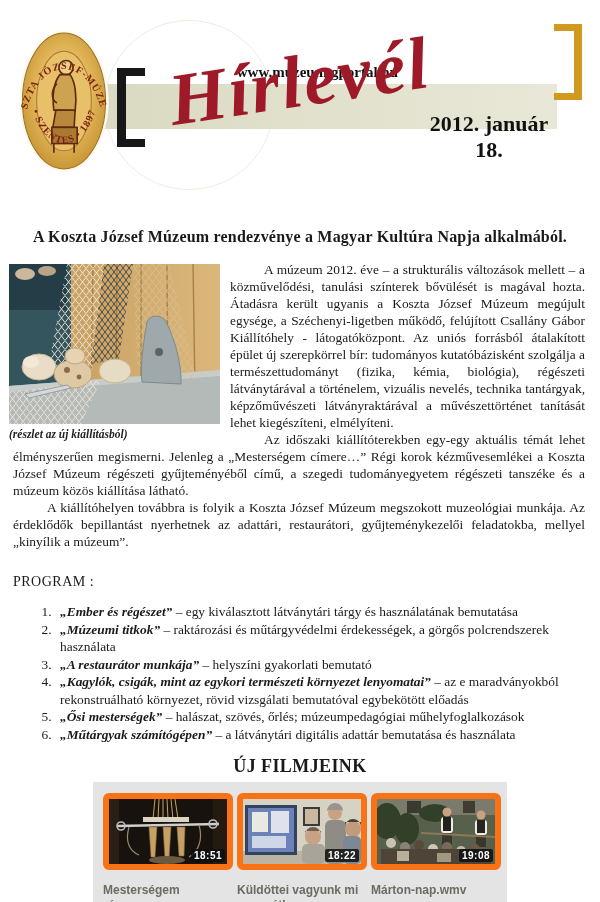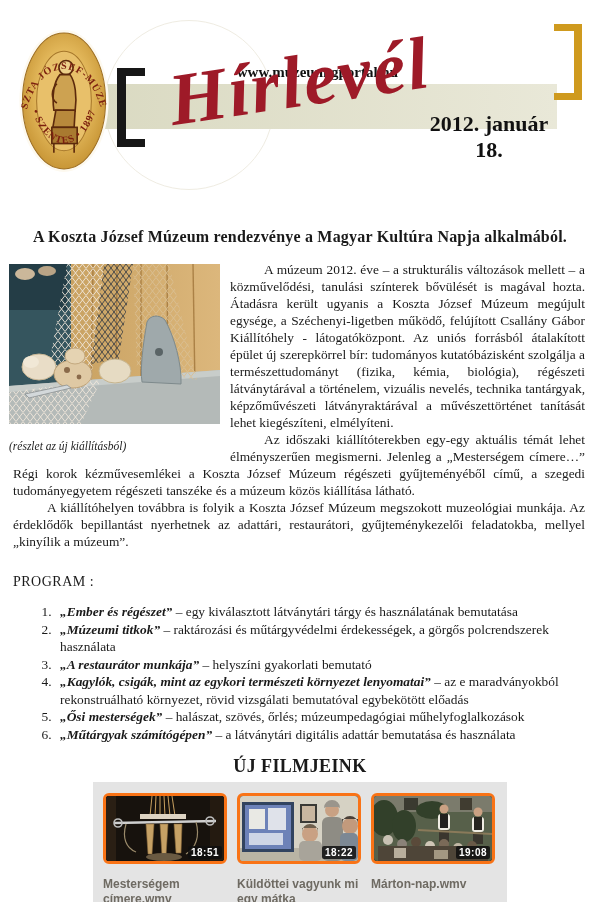--- a/index.html
+++ b/index.html
@@ -26,36 +26,36 @@
     font-weight:bold;font-size:22px;color:#111;}
   .gold-bracket{position:absolute;left:554px;top:24px;width:20px;height:62px;
     border-right:8px solid #cf9a1e;border-top:7px solid #cf9a1e;border-bottom:7px solid #cf9a1e;}
   
   .headline{margin:32px 30px 15px;text-align:center;font-weight:bold;font-size:16px;
     letter-spacing:.2px;}
   
   .article{padding:0 15px 0 13px;font-size:13.4px;line-height:17px;text-align:justify;}
   .figure{float:left;width:211px;margin:3px 10px 2px -4px;}
   .photo-svg{display:block;width:211px;height:160px;}
-  .caption{font-style:italic;font-size:11.5px;line-height:13px;margin-top:16px;color:#222;
-    text-align:left;}
+  .caption{font-style:italic;font-size:11.5px;line-height:13px;margin-top:4px;color:#222;
+    text-align:left;font-weight:bold;}
   .article p{margin:0;text-indent:34px;}
   
   .program{padding:0 15px 0 13px;font-size:13.4px;}
   .program-label{margin-top:24px;font-size:14px;letter-spacing:.5px;}
   ol.program-list{margin:13px 0 8px;padding-left:42px;line-height:17.5px;}
   ol.program-list li{padding-left:5px;margin:0;}
   .program-title{font-weight:bold;font-style:italic;}
   
   .films{margin-top:13px;}
   .films-heading{text-align:center;font-weight:bold;font-size:18px;letter-spacing:.4px;}
   .films-panel{width:414px;margin:5px auto 0;background:#e4e4e4;padding:0 0 6px;}
   .thumb-row{display:flex;gap:10px;padding:11px 10px 0;}
   .video-card{width:124px;}
-  .thumb{position:relative;width:118px;height:65px;border:3px solid #f97316;border-radius:6px;
+  .thumb{position:relative;width:118px;height:65px;border:6px solid #f97316;border-radius:6px;
     overflow:hidden;background:#000;}
   .thumb svg{display:block;width:118px;height:65px;}
   .duration{position:absolute;right:2px;bottom:2px;background:rgba(15,15,15,.85);color:#fff;
     font-family:"Liberation Sans",sans-serif;font-size:10px;font-weight:bold;
     padding:1px 3px;border-radius:2px;letter-spacing:.5px;}
   .video-title{margin-top:13px;font-family:"Liberation Sans","DejaVu Sans",sans-serif;
     font-size:12px;line-height:15px;font-weight:bold;color:#6e6a62;}
   .films-note{text-align:center;font-size:14.5px;margin-top:4px;color:#222;}
 </style>
 </head>

